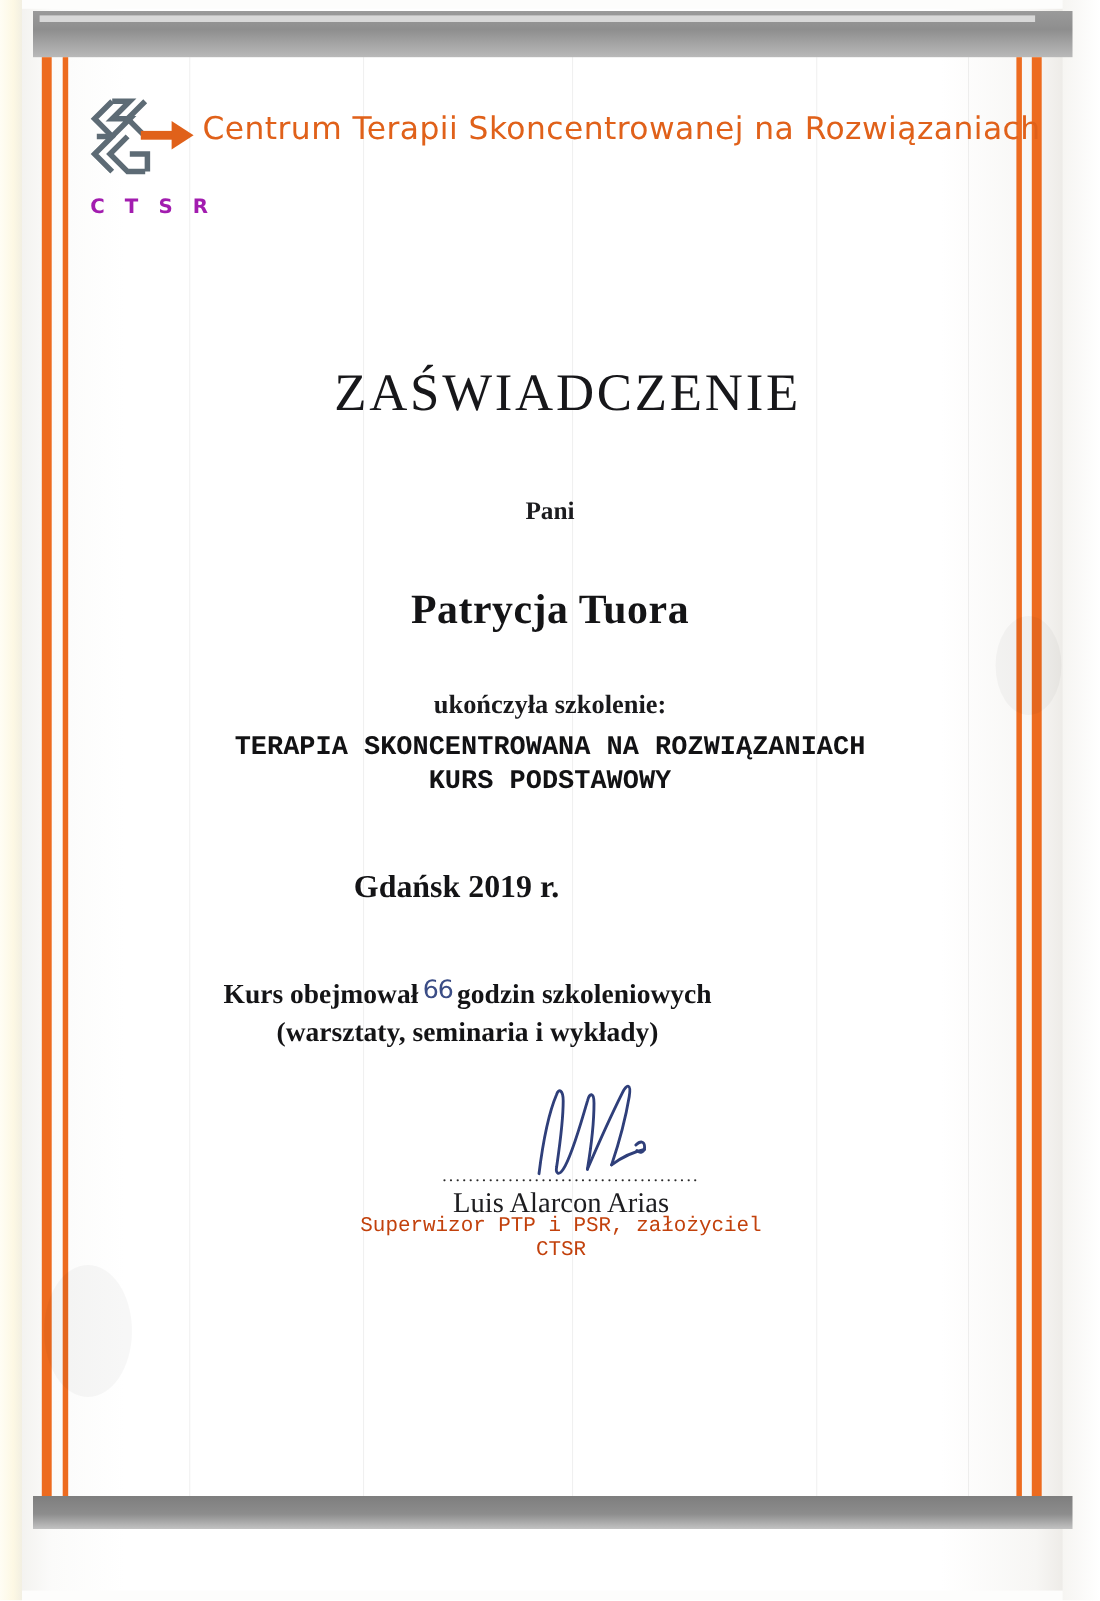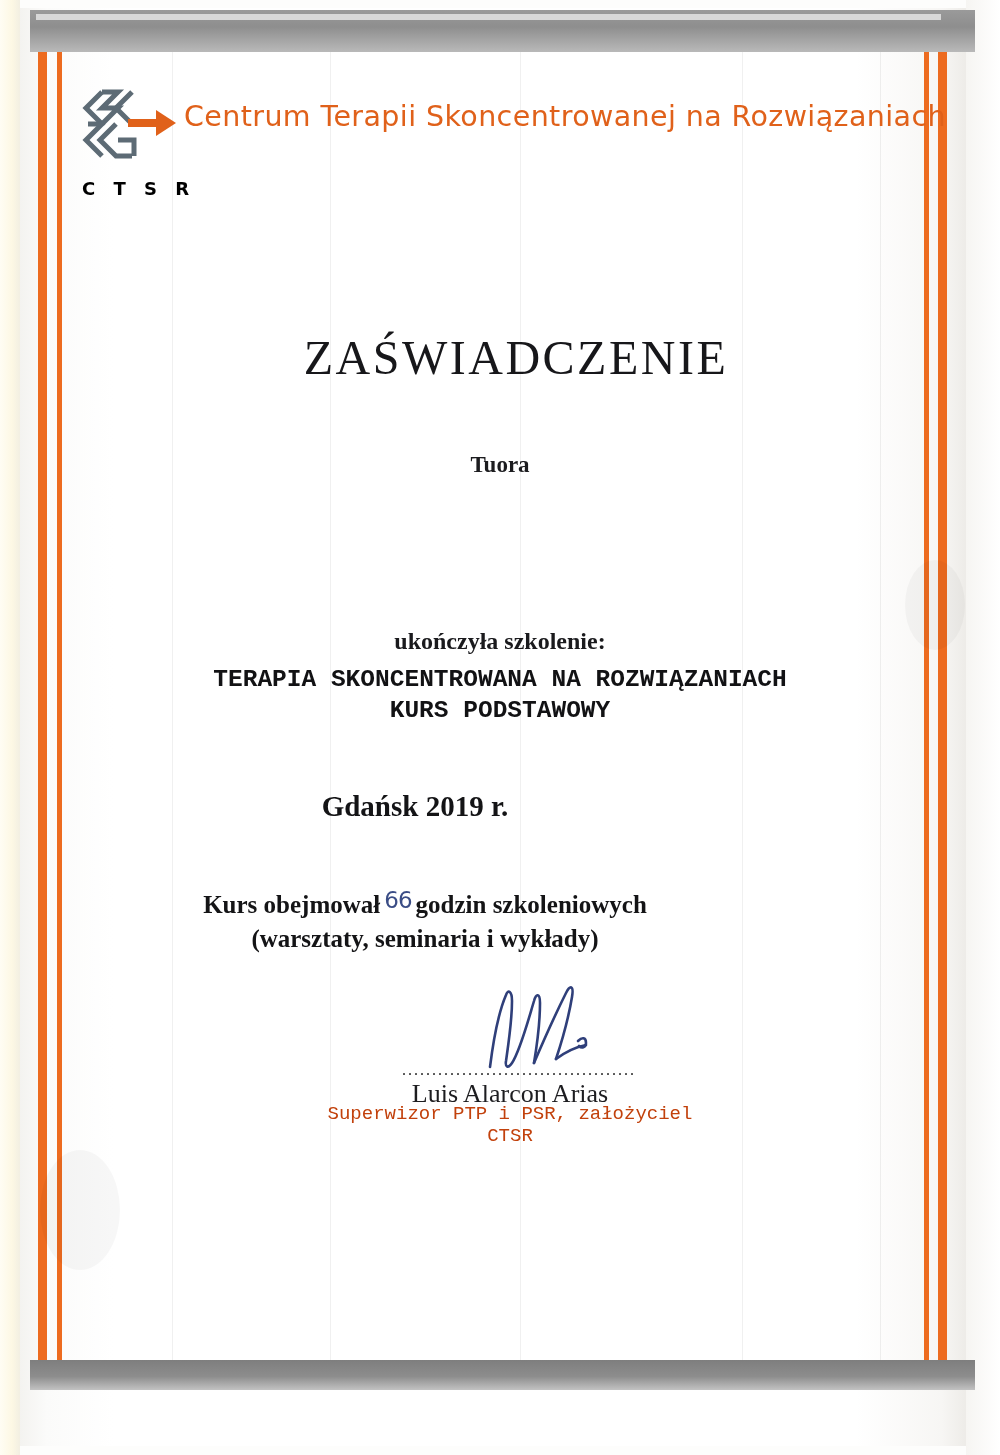--- a/index.html
+++ b/index.html
@@ -110,21 +110,21 @@
     width: 110px;
     height: 120px;
   }
   .logo-text {
     position: absolute;
     left: 10px;
     top: 108px;
     font-family: "DejaVu Sans", sans-serif;
     font-size: 18px;
     letter-spacing: 6px;
-    color: #000000;
+    color: #a21caf;
     font-weight: 600;
   }
   .brand {
     position: absolute;
     left: 112px;
     top: 30px;
     font-family: "DejaVu Sans", sans-serif;
     font-size: 28.5px;
     color: #e0611a;
     letter-spacing: 0.4px;
@@ -321,22 +321,23 @@
         </g>
       </svg>
     </div>
 
     <div class="logo-text">C T S R</div>
     <div class="brand">Centrum Terapii Skoncentrowanej na Rozwiązaniach</div>
   </div>
 
   <div class="cert-title">ZAŚWIADCZENIE</div>
 
-  <div class="line-pani">Tuora</div>
-
+  <div class="line-pani">Pani</div>
+
+  <div class="recipient">Patrycja Tuora</div>
 
   <div class="completed">ukończyła szkolenie:</div>
 
   <div class="course-lines">
     <div>TERAPIA SKONCENTROWANA NA ROZWIĄZANIACH</div>
     <div>KURS PODSTAWOWY</div>
   </div>
 
   <div class="place-year">Gdańsk 2019 r.</div>
 

